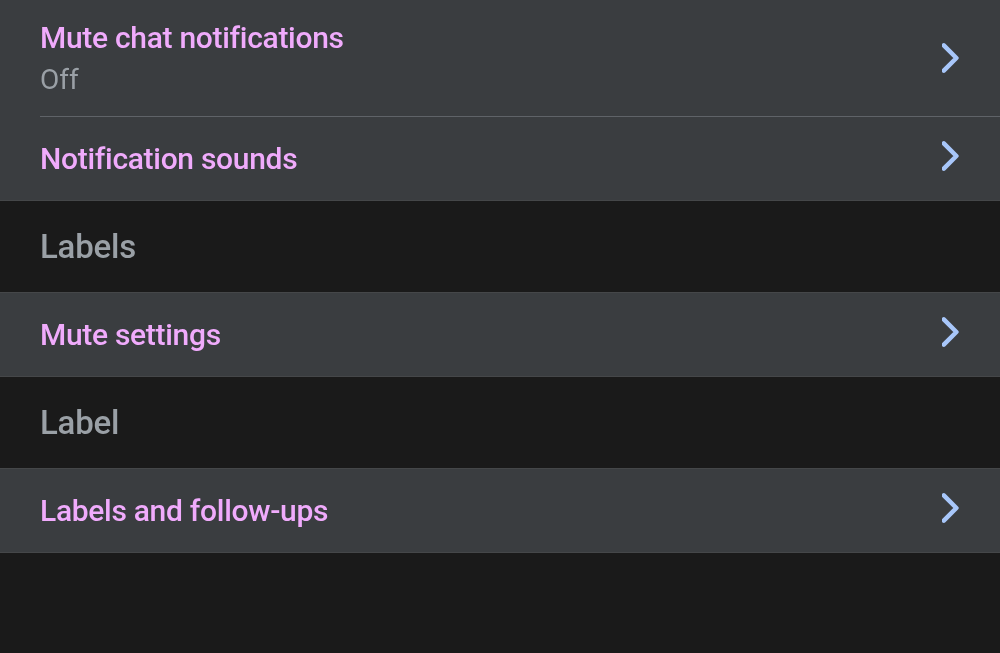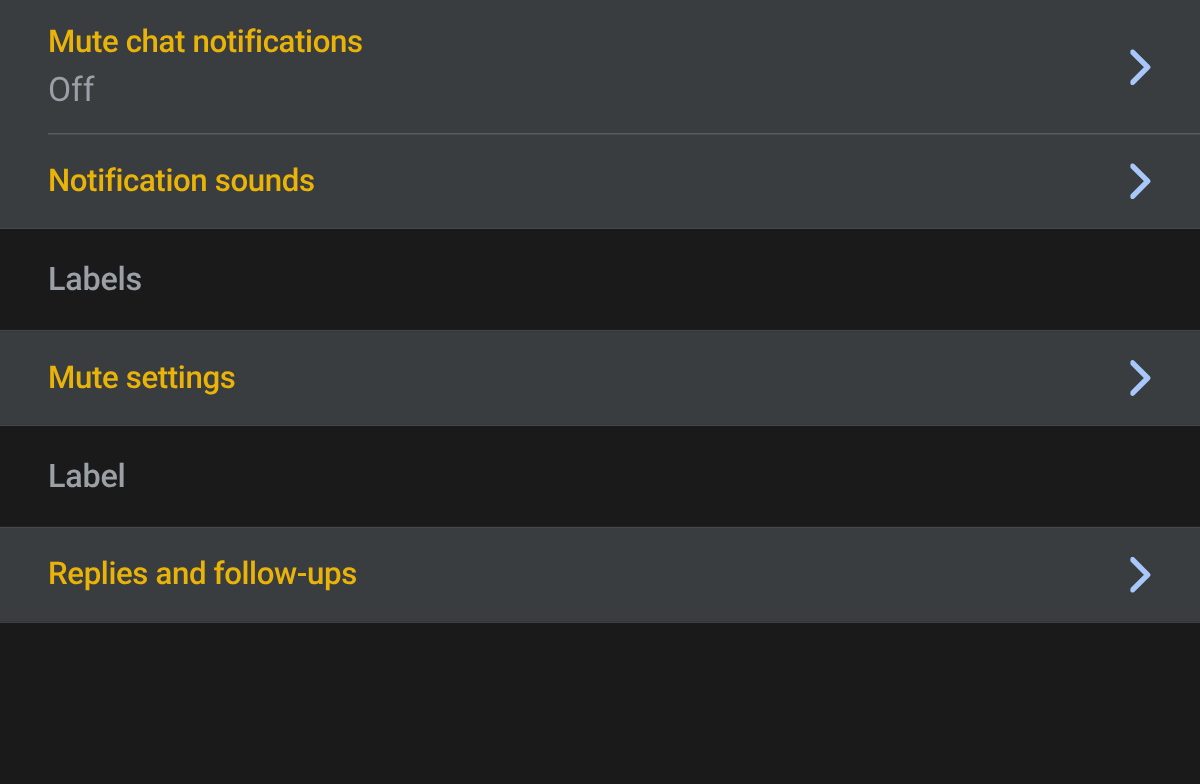--- a/index.html
+++ b/index.html
@@ -41,22 +41,22 @@
       align-items: center;
     }
     
     .list-item-content {
       display: flex;
       flex-direction: column;
       gap: 6px;
     }
     
     .list-item-title {
-      color: #eab308;
-      font-size: 26px;
+      color: #f0abfc;
+      font-size: 30px;
       font-weight: 500;
       letter-spacing: -0.3px;
     }
     
     .list-item-subtitle {
       color: #9aa0a6;
       font-size: 28px;
       font-weight: 400;
       margin-top: 2px;
     }
@@ -76,21 +76,21 @@
     .divider {
       height: 1px;
       background: #5f6368;
       margin-left: 40px;
     }
     
     .section-header {
       background: #1a1a1a;
       padding: 26px 40px;
       color: #9aa0a6;
-      font-size: 27px;
+      font-size: 33px;
       font-weight: 500;
       letter-spacing: -0.2px;
     }
     
     .section-divider {
       height: 1px;
       background: #454749;
     }
   </style>
 </head>
@@ -155,21 +155,21 @@
   <div class="section-header">
     <span>Label</span>
   </div>
 
   <div class="section-divider"></div>
 
   <div class="section-group">
 
     <div class="list-item">
       <div class="list-item-content">
-        <span class="list-item-title">Replies and follow-ups</span>
+        <span class="list-item-title">Labels and follow-ups</span>
       </div>
       <span class="chevron">
         <svg viewBox="0 0 10 16" fill="none">
           <path d="M1 1L8 8L1 15" stroke="#a8c7fa" stroke-width="2.5" stroke-linecap="round" stroke-linejoin="round"></path>
         </svg>
       </span>
     </div>
 
   </div>
 

